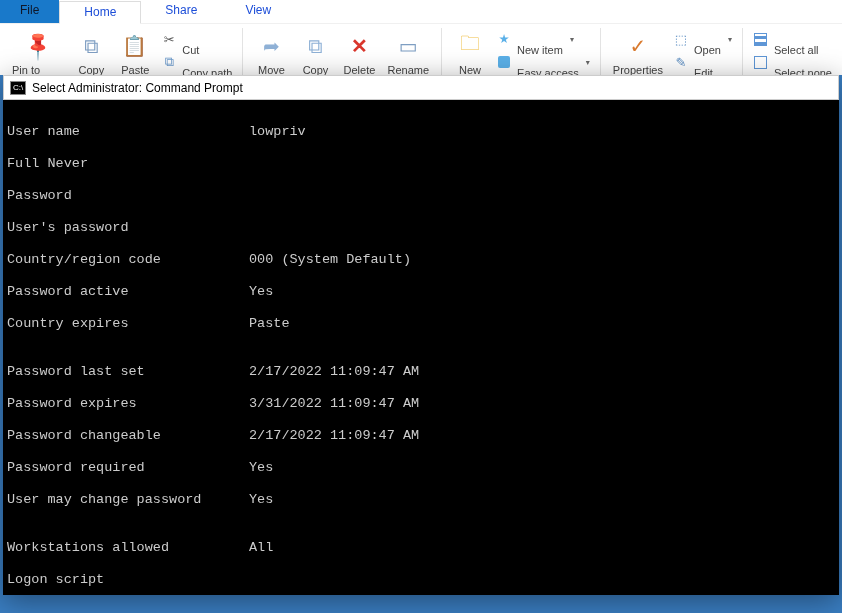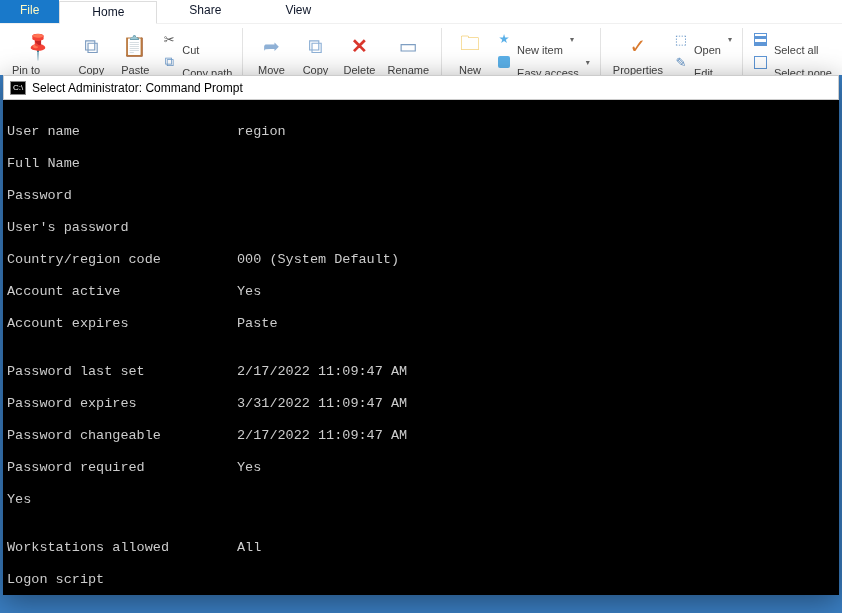--- a/index.html
+++ b/index.html
@@ -1,22 +1,22 @@
 <!DOCTYPE html>
 <html><head>
 <meta charset="utf-8">
 <style>
   * { margin: 0; padding: 0; box-sizing: border-box; }
   body { font-family: "Segoe UI", Tahoma, sans-serif; font-size: 12px; background: #3a7ec2; width: 842px; height: 613px; overflow: hidden; }
   
   
   .ribbon { background: #fff; }
   .tabs { display: flex; align-items: stretch; height: 24px; border-bottom: 1px solid #f0f0f0; }
-  .tab { padding: 3px 32px; font-size: 12px; color: #0f172a; cursor: pointer; }
-  .tab.file { background: #1979ca; color: #fef9c3; padding: 3px 20px; }
+  .tab { padding: 3px 24px; font-size: 12px; color: #1d4ed8; cursor: pointer; }
+  .tab.file { background: #1979ca; color: #0f172a; padding: 3px 20px; }
   .tab.active { border: 1px solid #ddd; border-bottom: 1px solid #fff; background: #fff; position: relative; top: 1px; }
   
   .actions { display: flex; align-items: flex-start; height: 51px; background: #fff; position: relative; padding-top: 4px; }
   .group { display: flex; align-items: flex-start; height: 100%; border-right: 1px solid #e3e3e3; padding: 0 6px; }
   
   .big-btn { display: flex; flex-direction: column; align-items: center; padding: 2px 6px; color: #444; gap: 2px; font-size: 11px; }
   .big-btn .ic-box { width: 32px; height: 32px; display: flex; align-items: center; justify-content: center; font-size: 20px; }
   
   .sm-row { display: flex; flex-direction: column; gap: 1px; padding-top: 0; }
   .sm-btn { display: flex; align-items: center; gap: 5px; padding: 1px 4px; color: #444; height: 22px; }
@@ -38,21 +38,21 @@
   .check-ic { color: #d97a2e; font-size: 22px; }
   .open-ic, .edit-ic { color: #5c8ec2; }
   .sel-ic { display: inline-block; width: 13px; height: 13px; border: 1px solid #5e96d6; background: repeating-linear-gradient(0deg,#5e96d6 0 3px,#fff 3px 6px); }
   .seln-ic { display: inline-block; width: 13px; height: 13px; border: 1px solid #5e96d6; background: #fff; }
 
   
   .term-wrap { position: absolute; top: 75px; left: 3px; width: 836px; height: 520px; background: #000; box-shadow: 0 6px 28px rgba(0,0,0,.4); }
   .term-title { background: #fff; height: 25px; display: flex; align-items: center; gap: 6px; padding: 0 6px; border: 1px solid #ccc; font-size: 12px; color: #000; }
   .term-title .cmdico { width: 16px; height: 14px; background: #000; color: #fff; font-size: 8px; display: inline-flex; align-items: center; justify-content: center; border: 1px solid #888; }
   .term-body { padding: 8px 4px; font-family: Consolas, "Courier New", monospace; font-size: 13.5px; line-height: 16px; color: #ccc; white-space: pre; }
-  .row2 { display: flex; }
+  .row2 { display: flex; gap: 12px; }
   .c1 { width: 230px; }
   .c2 { }
 </style>
 </head>
 <body>
 
 <div class="ribbon">
   <div class="tabs">
     <div class="tab file">File</div>
     <div class="tab active">Home</div>
@@ -165,33 +165,33 @@
     </div>
   </div>
 </div>
 
 <div class="term-wrap">
   <div class="term-title">
     <span class="cmdico">C:\</span>
     <span>Select Administrator: Command Prompt</span>
   </div>
   <div class="term-body">
-<div class="row2"><span class="c1">User name</span><span class="c2">region</span></div>
-<div class="row2"><span class="c1">Full Name</span><span class="c2"></span></div>
+<div class="row2"><span class="c1">User name</span><span class="c2">lowpriv</span></div>
+<div class="row2"><span class="c1">Full Never</span><span class="c2"></span></div>
 <div class="row2"><span class="c1">Password</span><span class="c2"></span></div>
 <div class="row2"><span class="c1">User's password</span><span class="c2"></span></div>
 <div class="row2"><span class="c1">Country/region code</span><span class="c2">000 (System Default)</span></div>
-<div class="row2"><span class="c1">Account active</span><span class="c2">Yes</span></div>
-<div class="row2"><span class="c1">Account expires</span><span class="c2">Paste</span></div>
+<div class="row2"><span class="c1">Password active</span><span class="c2">Yes</span></div>
+<div class="row2"><span class="c1">Country expires</span><span class="c2">Paste</span></div>
 
 <div class="row2"><span class="c1">Password last set</span><span class="c2">2/17/2022 11:09:47 AM</span></div>
 <div class="row2"><span class="c1">Password expires</span><span class="c2">3/31/2022 11:09:47 AM</span></div>
 <div class="row2"><span class="c1">Password changeable</span><span class="c2">2/17/2022 11:09:47 AM</span></div>
 <div class="row2"><span class="c1">Password required</span><span class="c2">Yes</span></div>
-<div class="row2"><span class="c2">Yes</span></div>
+<div class="row2"><span class="c1">User may change password</span><span class="c2">Yes</span></div>
 
 <div class="row2"><span class="c1">Workstations allowed</span><span class="c2">All</span></div>
 <div class="row2"><span class="c1">Logon script</span><span class="c2"></span></div>
 
 
 
 
 
 
 

